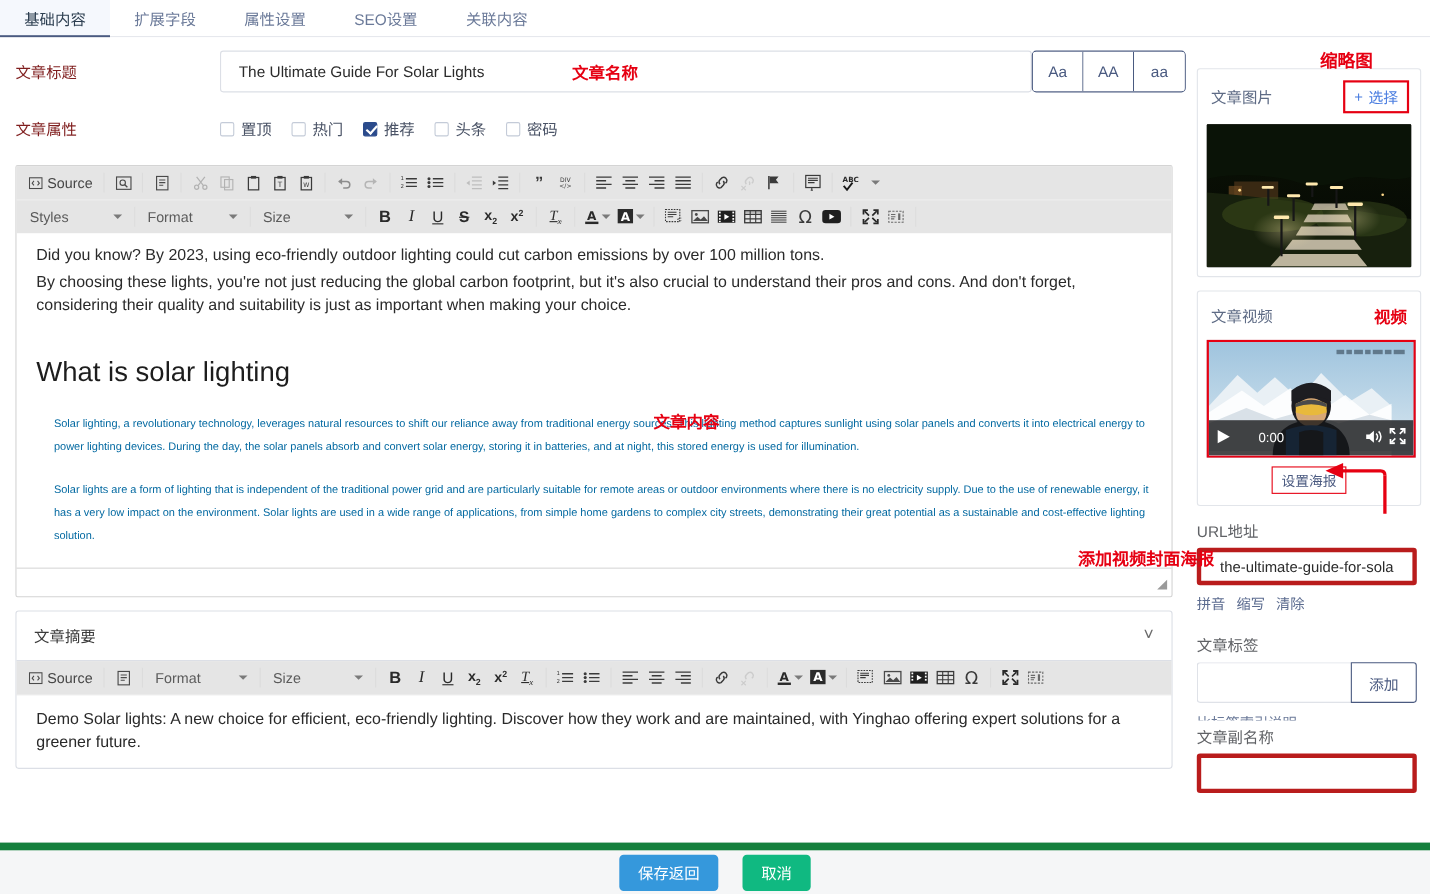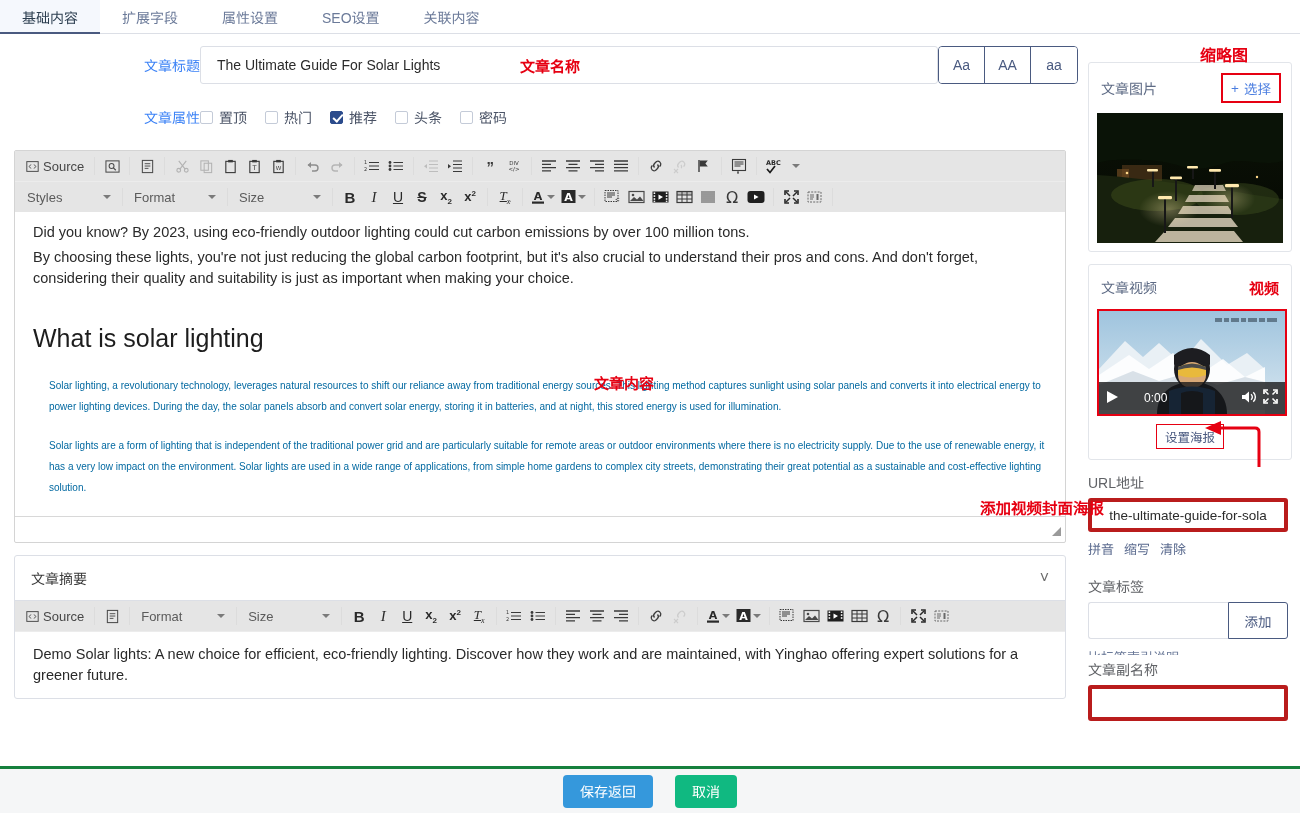--- a/index.html
+++ b/index.html
@@ -36,23 +36,22 @@
   }
 
   
   .body-wrap { display:flex; width:1300px; height: 779px; background:#fff; }
   .left-col { width: 1080px; position:relative; background:#fff; }
   .right-col { width: 220px; background:#fff; position:relative; padding: 0 8px; }
 
   
   .form-row { display:flex; align-items:center; padding: 0 14px; }
   .form-label {
-    width: 186px; font-size:14px; color:#3b82f6;
+    width: 186px; font-size:14px; color:#7f1d1d;
     flex: 0 0 186px;
-    text-align: right;
   }
   .title-row { height: 62px; }
   .title-input-wrap { position:relative; flex:1; display:flex; align-items:center; }
   .title-input {
     width: 738px; height: 38px;
     border: 1px solid #dcdfe6; border-radius: 3px;
     padding: 0 16px; font-size: 14px; color: #2b2b2b;
     font-family: "Liberation Sans", sans-serif;
     outline:none; background:#fff;
   }
@@ -133,21 +132,21 @@
     height: 44px; display:flex; align-items:center; justify-content:space-between;
     padding: 0 16px; font-size:14px; color:#3b3b3b;
   }
   .chev { color:#6b6b6b; font-size:16px; }
   .sum-editor { border-top:1px solid #dcdfe6; }
   .sum-text { padding: 12px 18px; font-size:14.5px; line-height:21px; color:#2a2a2a; position:relative; }
 
   
   .footer {
     position:absolute; left:0; bottom:0; width:1300px; height:47px;
-    background:#f5f6f7; border-top:3px solid #15803d;
+    background:#f5f6f7; border-top:7px solid #15803d;
     display:flex; align-items:center; justify-content:center; gap: 22px;
     z-index: 30;
   }
   .btn {
     height: 33px; padding: 0 17px; border:none; border-radius:4px;
     color:#fff; font-size:14px; cursor:pointer;
     font-family:"Liberation Sans", sans-serif;
     display:flex; align-items:center; justify-content:center;
   }
   .btn-save { background:#3598dc; }

